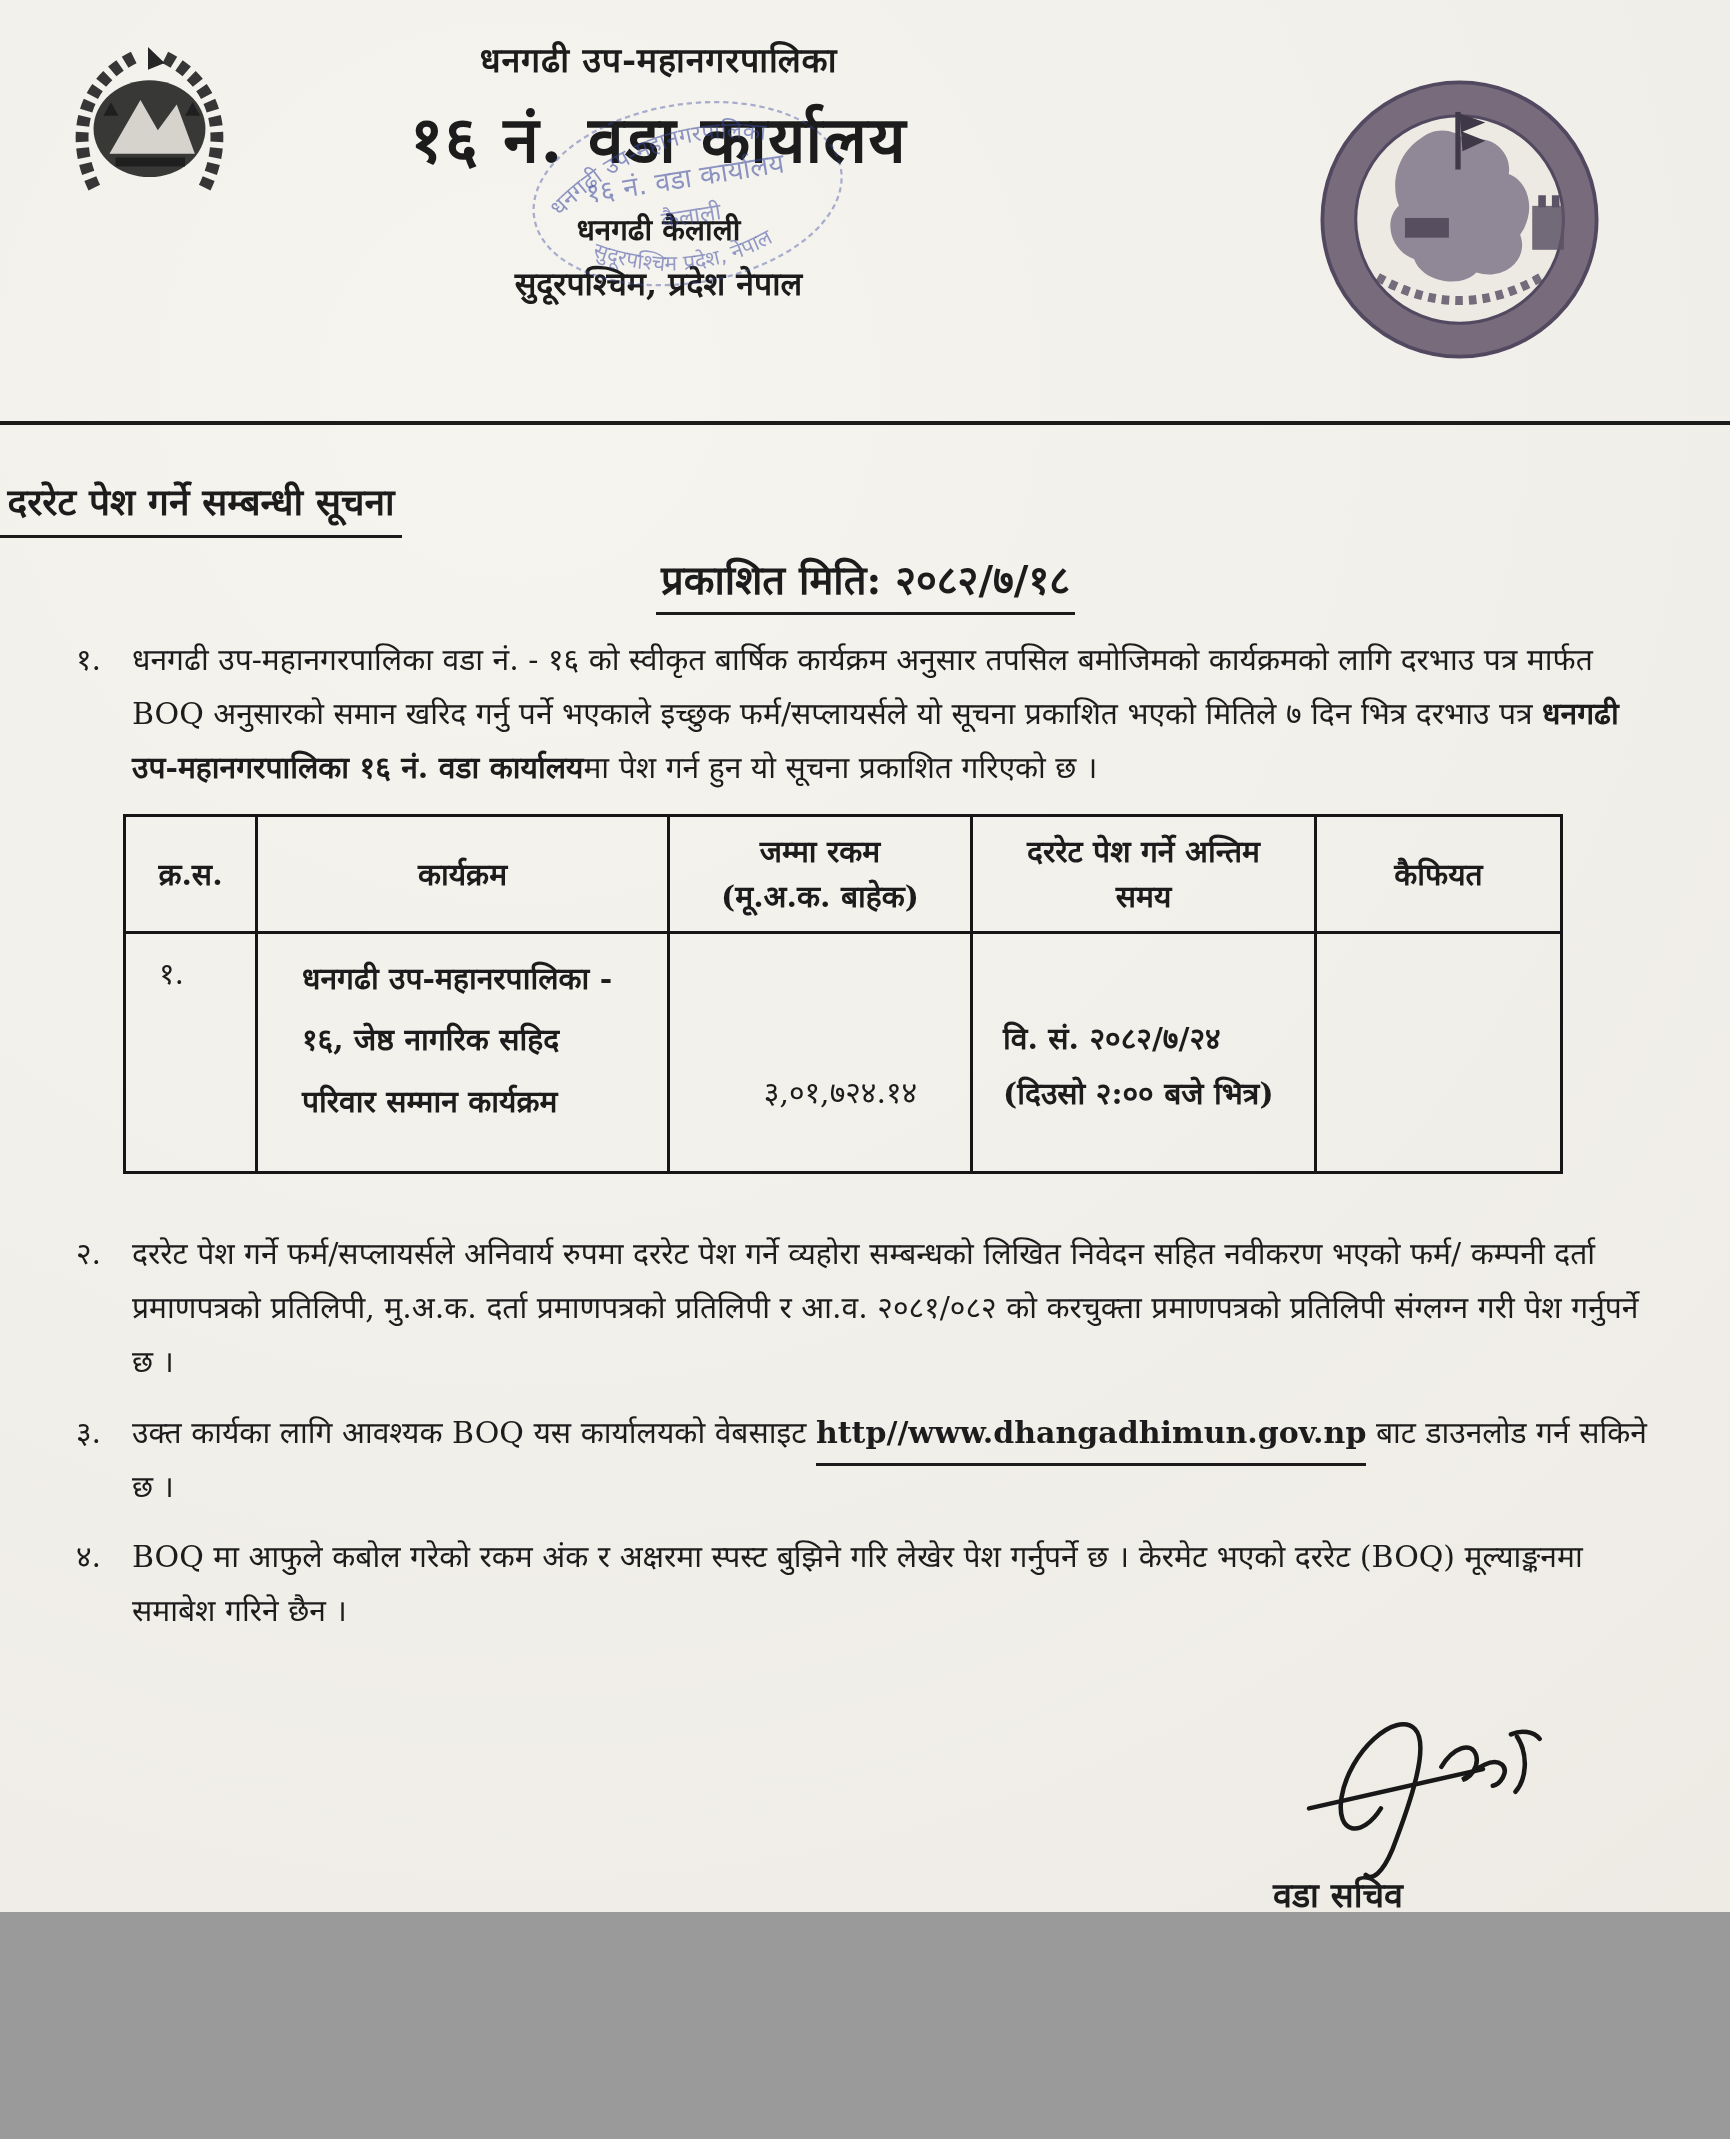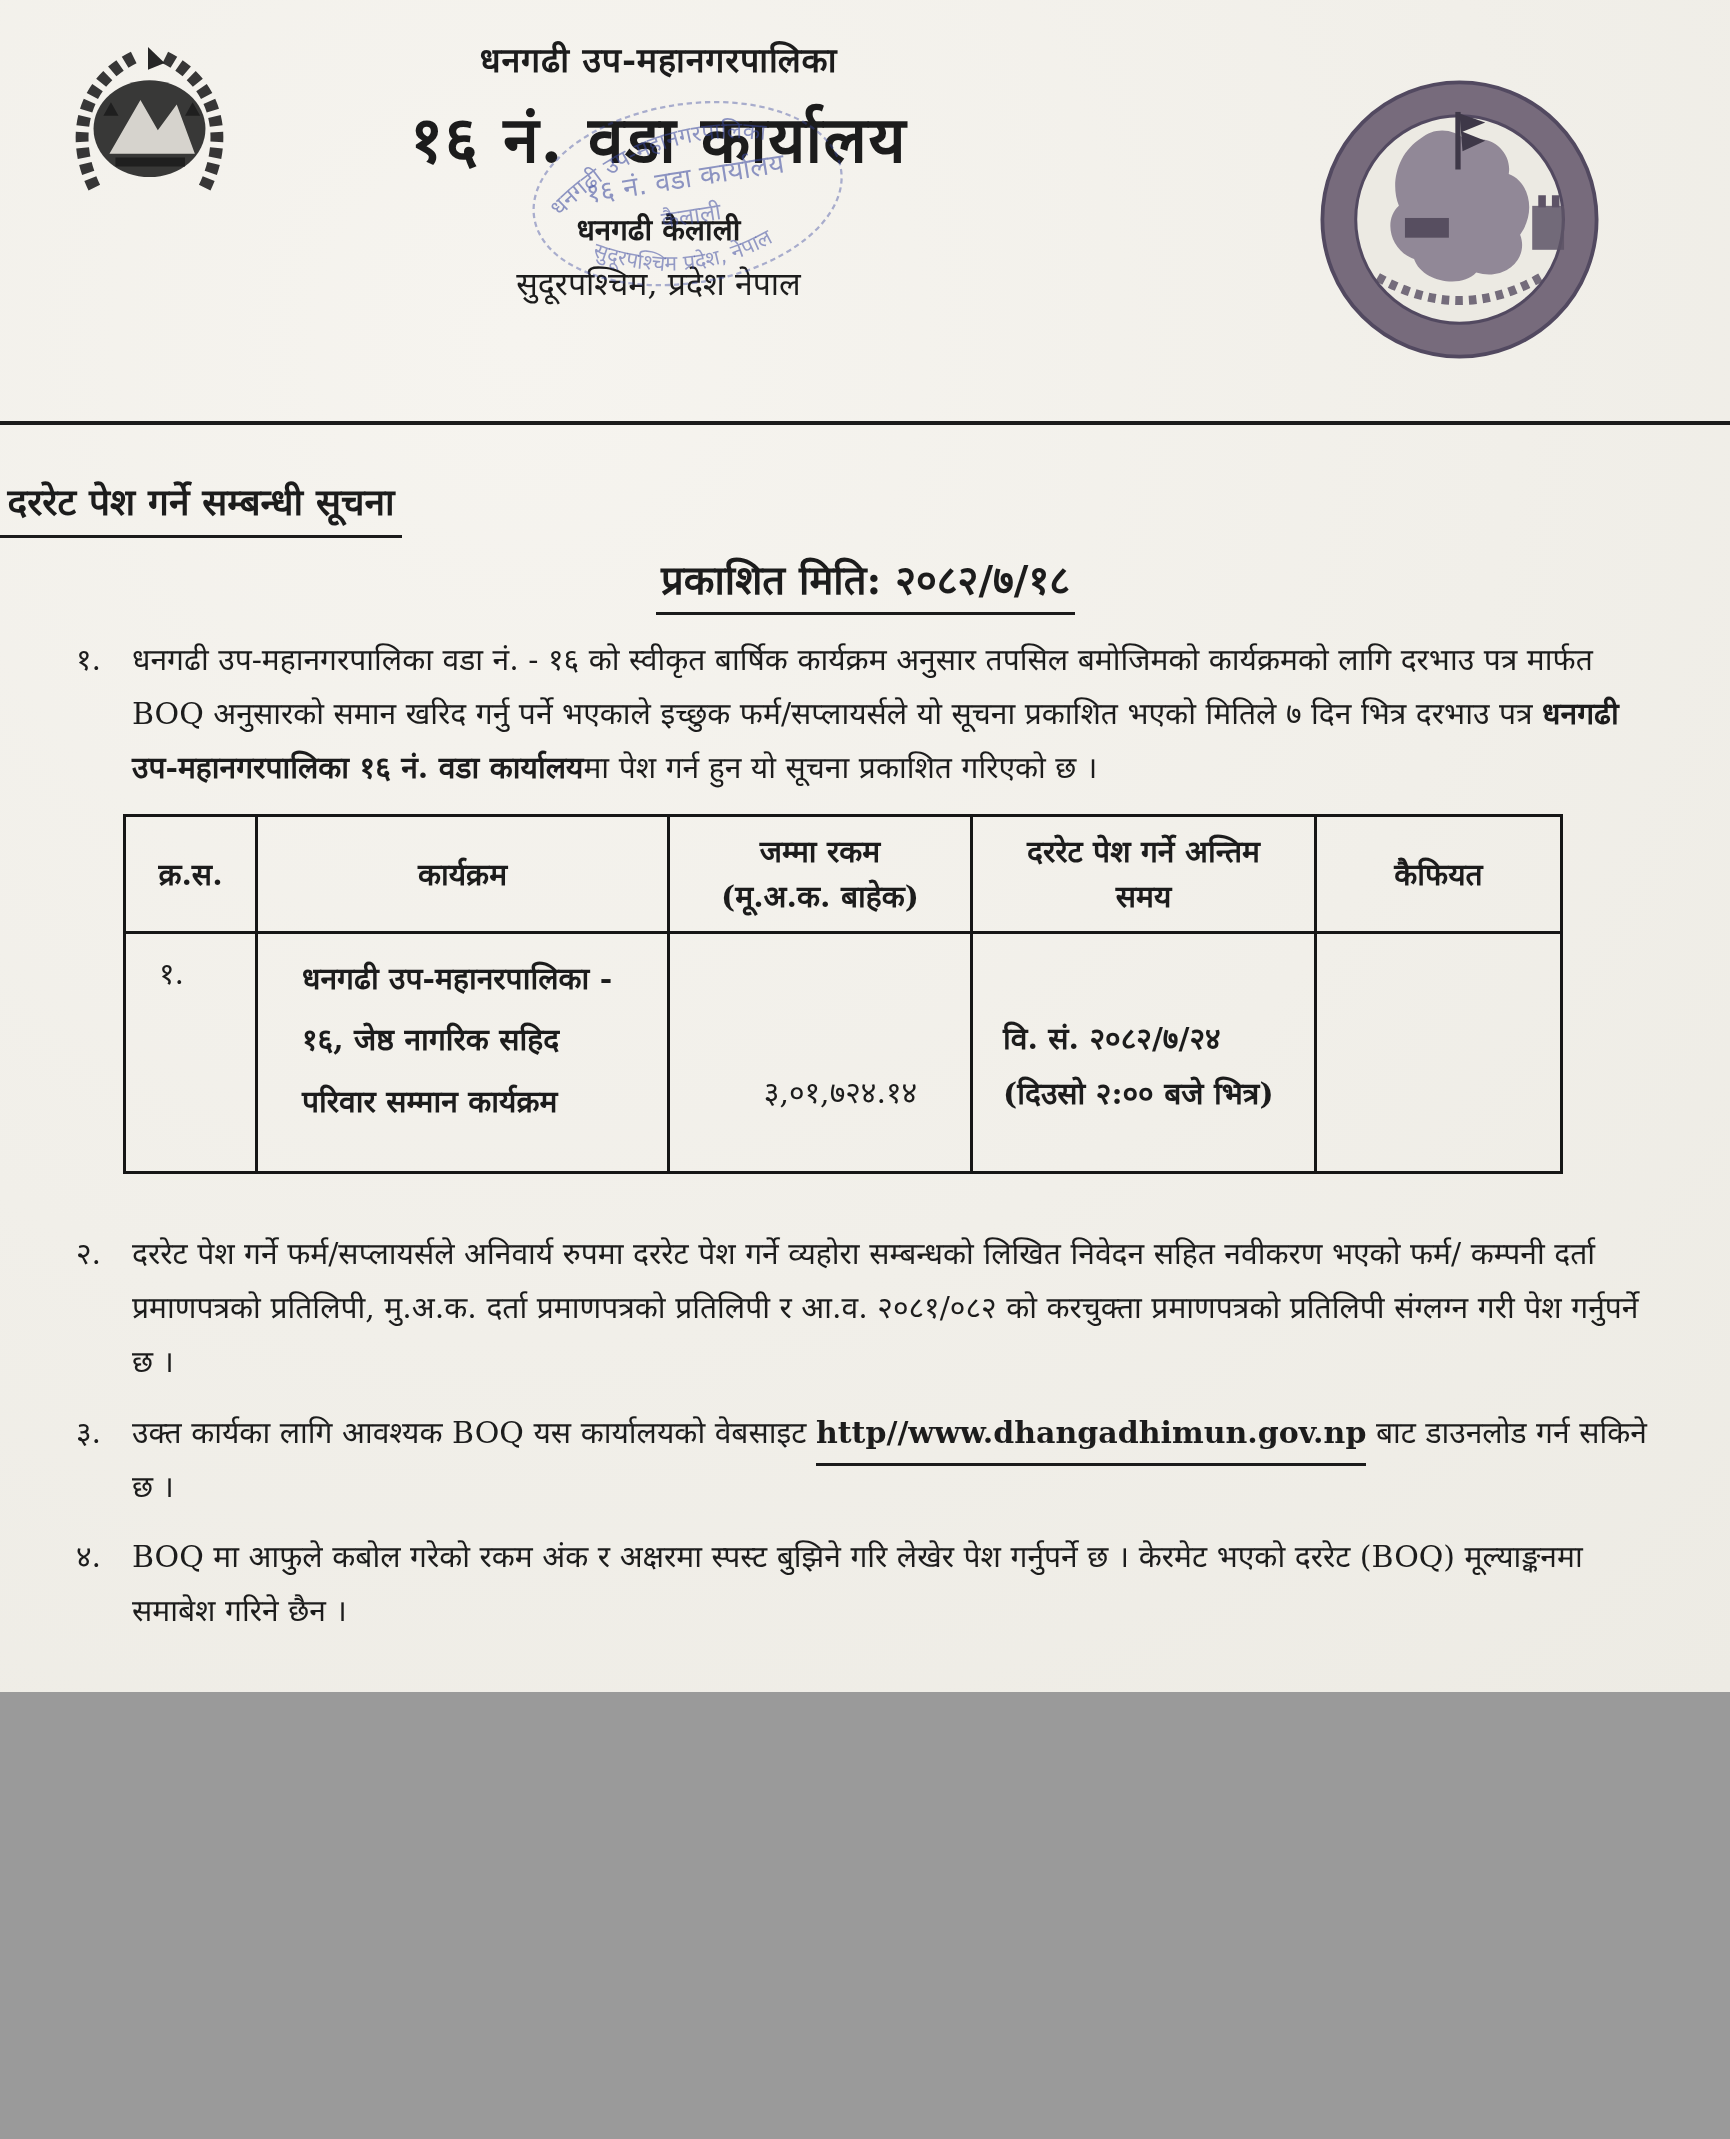--- a/index.html
+++ b/index.html
@@ -1,33 +1,33 @@
 <!DOCTYPE html>
 <html style="font-size:12px"><head>
 <meta charset="utf-8">
 <style>
   html,body{margin:0;padding:0;background:#9a9a9a;}
   .page{
     position:relative;
-    width:1731px;height:1692px;
+    width:1731px;height:1912px;
     margin:0 auto;
     background:#f2f0ea;
     background-image:radial-gradient(circle at 30% 20%, #f6f4ef 0%, #f1efe9 55%, #edebe4 100%);
     color:#1c1c1c;
     font-family:"DejaVu Serif","Liberation Serif",serif;
     overflow:hidden;
   }
 
   
   .emblem{position:absolute;left:70px;top:44px;}
   .hdr-center{position:absolute;left:303px;top:36px;width:711px;text-align:center;}
   .hdr-muni{font-size:34px;font-weight:bold;letter-spacing:0.8px;}
   .hdr-office{font-size:64px;font-weight:bold;margin-top:12px;letter-spacing:1.5px;}
   .hdr-place{font-size:29.5px;font-weight:bold;margin-top:27px;}
-  .hdr-prov{font-size:32px;font-weight:normal;margin-top:12px;}
+  .hdr-prov{font-size:32px;font-weight:bold;margin-top:12px;}
   .seal{position:absolute;left:1308px;top:68px;}
   .hdr-stamp{position:absolute;left:508px;top:74px;transform:rotate(-9deg);opacity:.9;}
 
   .divider{position:absolute;left:0;top:421px;width:1731px;height:3.8px;background:#1b1b1b;}
 
   
   .title-wrap{position:absolute;left:0;top:475px;width:1731px;}
   .notice-title{display:inline-block;font-size:37px;font-weight:bold;border-bottom:3.8px solid #1b1b1b;padding:0 7.6px 9px;}
   .date-wrap{position:absolute;left:0;top:551px;width:1731px;text-align:center;}
   .notice-date{display:inline-block;font-size:40px;font-weight:bold;border-bottom:3.8px solid #1b1b1b;padding:0 4.5px 6px;}

